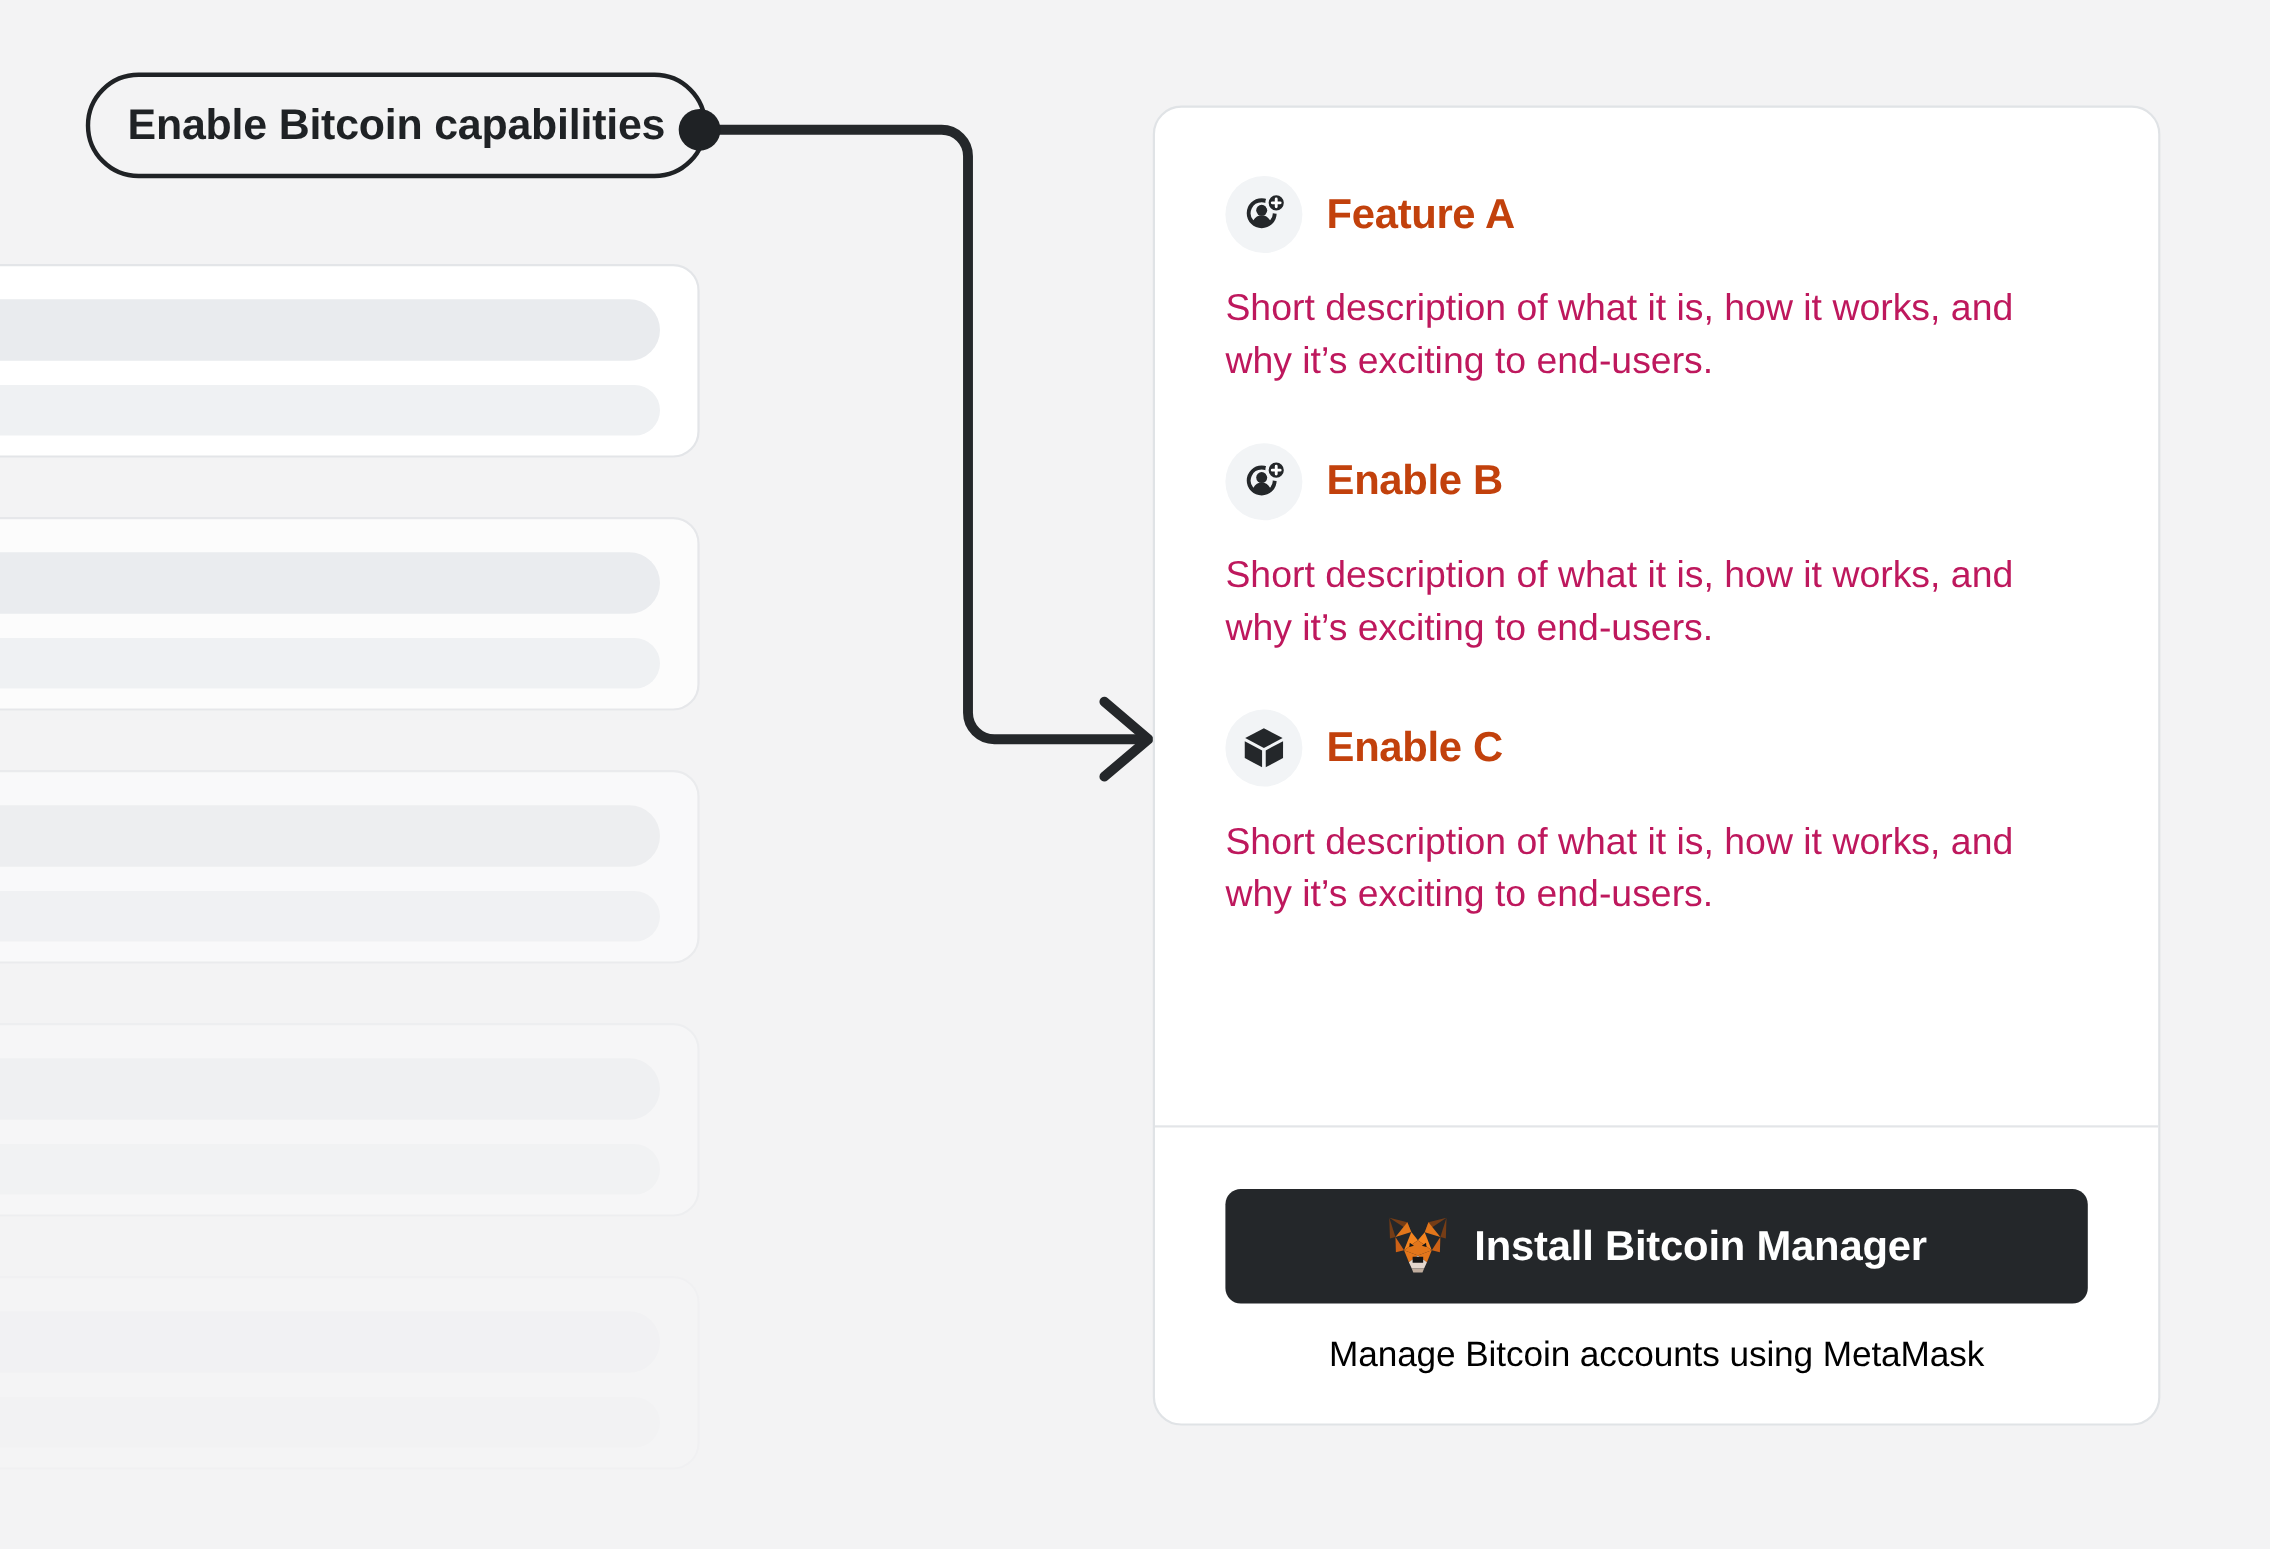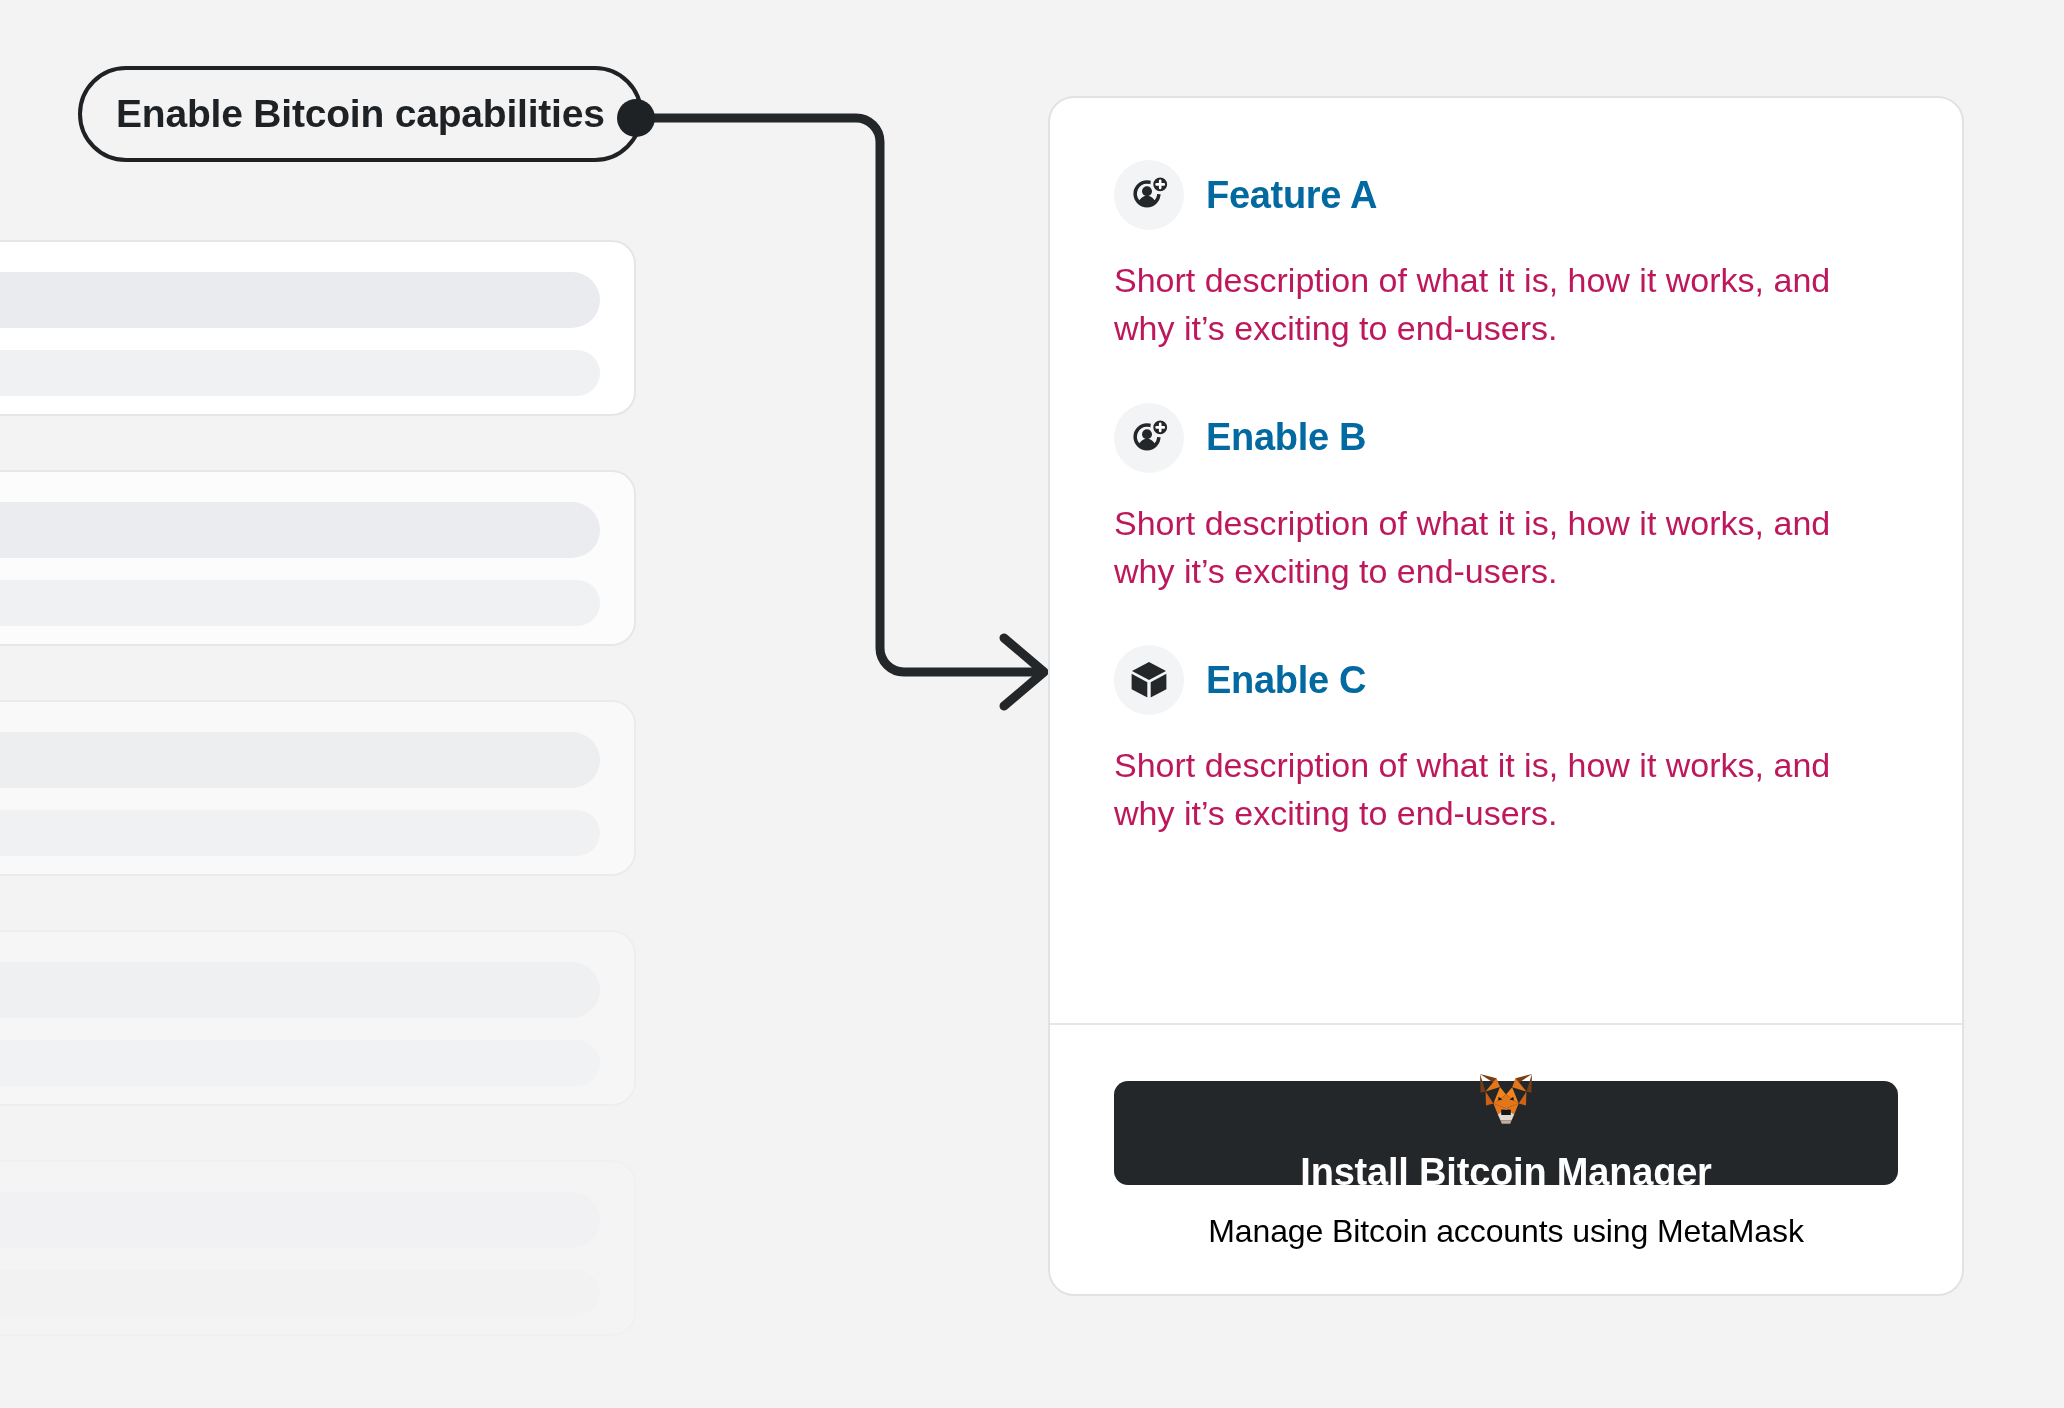--- a/index.html
+++ b/index.html
@@ -116,21 +116,21 @@
     border-radius: 50%;
     background: #F2F4F6;
     display: flex;
     align-items: center;
     justify-content: center;
     flex: 0 0 auto;
   }
   .feature-title {
     font-size: 38px;
     font-weight: 700;
-    color: #0369a1;
+    color: #c2410c;
     letter-spacing: -0.3px;
   }
   .feature-desc {
     font-size: 34px;
     line-height: 1.42;
     color: #be185d;
     max-width: 770px;
   }
 
   #card-divider {
@@ -149,21 +149,20 @@
     border: none;
     border-radius: 14px;
     background: #24272A;
     color: #FFFFFF;
     display: flex;
     align-items: center;
     justify-content: center;
     gap: 22px;
     cursor: pointer;
     font-family: inherit;
-    flex-direction: column;
   }
   #install-button .btn-label {
     font-size: 38px;
     font-weight: 700;
     letter-spacing: -0.2px;
     color: #FFFFFF;
   }
   #footer-caption {
     margin-top: 28px;
     font-size: 32px;

